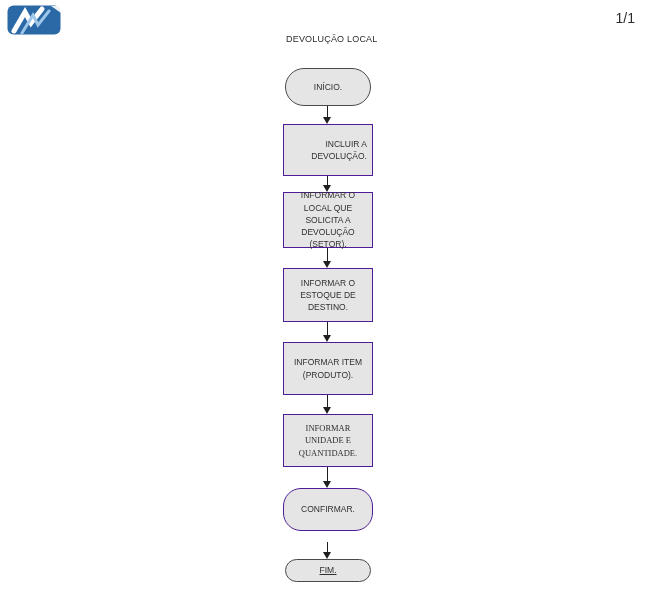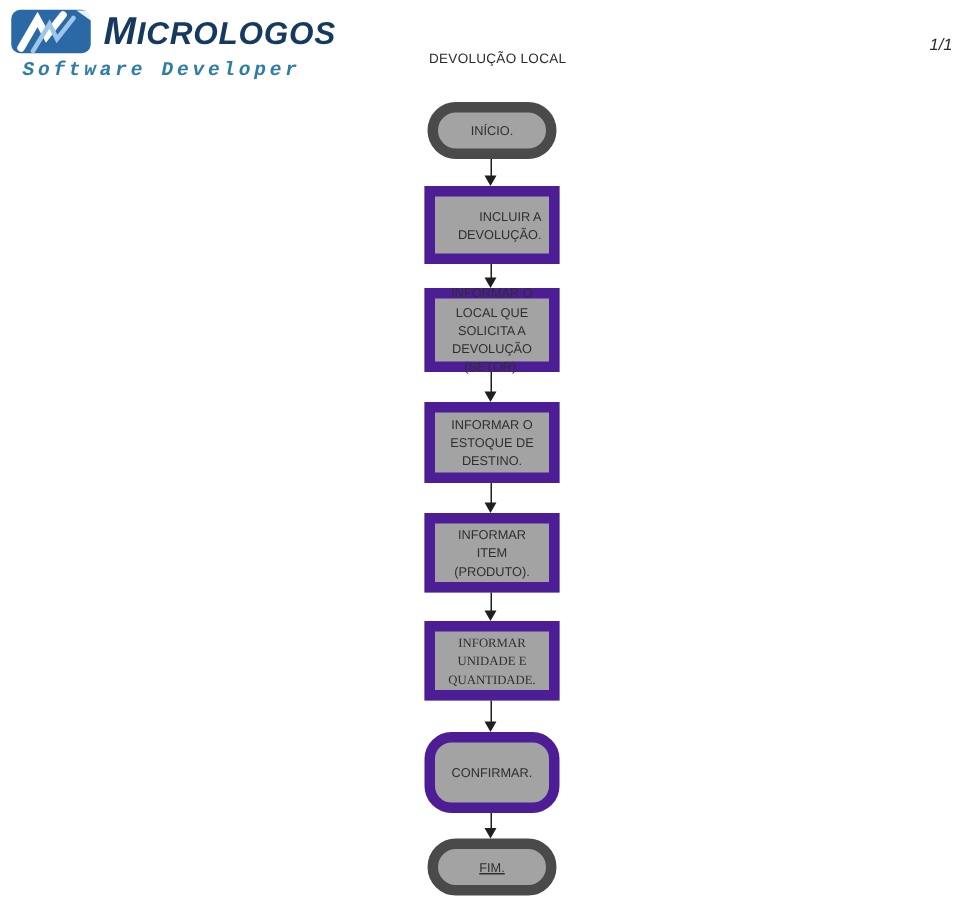--- a/index.html
+++ b/index.html
@@ -34,29 +34,29 @@
     font-family:"Liberation Mono", monospace;
     font-style:italic; font-weight:bold;
     font-size:13px; letter-spacing:2.5px;
     color:#2d7ca6;
   }
   .doc-title {
     position:absolute; top:34px; left:286px;
     font-size:9px; color:#2b2b2b; letter-spacing:0.2px;
   }
   .page-number {
-    position:absolute; top:24px; right:14px;
-    font-size:11px; color:#2b2b2b;font-style:italic;
+    position:absolute; top:10px; right:14px;
+    font-size:14px; color:#2b2b2b;
   }
 
   
   .node {
     position:absolute; left:283px; width:90px;
-    background:#a3a3a3;
-    border:7px solid #4c1d95;
+    background:#e5e5e5;
+    border:1px solid #4c1d95;
     display:flex; align-items:center; justify-content:center;
     text-align:center;
     font-size:8.5px; line-height:1.45; color:#2f2f2f;
     padding:2px 5px;
   }
   .node.terminator {
     left:285px; width:86px;
     border-radius:19px;
     border-color:#4a4a4a;
   }
@@ -77,22 +77,20 @@
 </head>
 <body>
 
 <div class="logo">
   <svg class="logo-icon" viewBox="0 0 54 30" xmlns="http://www.w3.org/2000/svg" aria-hidden="true">
     <rect x="0.5" y="0.5" width="53" height="29" rx="6" fill="#2a69a5"></rect>
     <polyline points="44,1 54,1 54,8" fill="#ffffff" opacity="0.9"></polyline>
     <polyline points="7,26 18,7 24,18 35,4" fill="none" stroke="#ffffff" stroke-width="5" stroke-linecap="round" stroke-linejoin="miter"></polyline>
     <polyline points="15,28 26,10 31,20 42,6" fill="none" stroke="#9dc6e8" stroke-width="3" stroke-linecap="round" stroke-linejoin="miter"></polyline>
   </svg>
-  <div class="logo-name">MICROLOGOS</div>
-  <div class="logo-tagline">Software Developer</div>
 </div>
 
 <div class="doc-title">DEVOLUÇÃO LOCAL</div>
 <div class="page-number">1/1</div>
 
 <div>
 
   <div class="node terminator" style="top:68px; height:38px;">INÍCIO.</div>
   <div class="arrow" style="top:106px; height:18px;"></div>
 
@@ -104,18 +102,18 @@
 
   <div class="node" style="top:268px; height:54px;">INFORMAR O ESTOQUE DE DESTINO.</div>
   <div class="arrow" style="top:322px; height:20px;"></div>
 
   <div class="node" style="top:342px; height:53px;">INFORMAR ITEM (PRODUTO).</div>
   <div class="arrow" style="top:395px; height:19px;"></div>
 
   <div class="node" style="top:414px; height:53px;font-family:Liberation Serif, serif;">INFORMAR UNIDADE E QUANTIDADE.</div>
   <div class="arrow" style="top:467px; height:21px;"></div>
 
-  <div class="node" style="top:488px; height:54px;border-radius:18px;">CONFIRMAR.</div>
+  <div class="node" style="top:488px; height:43px;border-radius:18px;">CONFIRMAR.</div>
   <div class="arrow" style="top:542px; height:17px;"></div>
 
-  <div class="node terminator" style="top:559px; height:38px;text-decoration:underline;">FIM.</div>
+  <div class="node terminator" style="top:559px; height:23px;text-decoration:underline;">FIM.</div>
 
 </div>
 
 </body></html>

